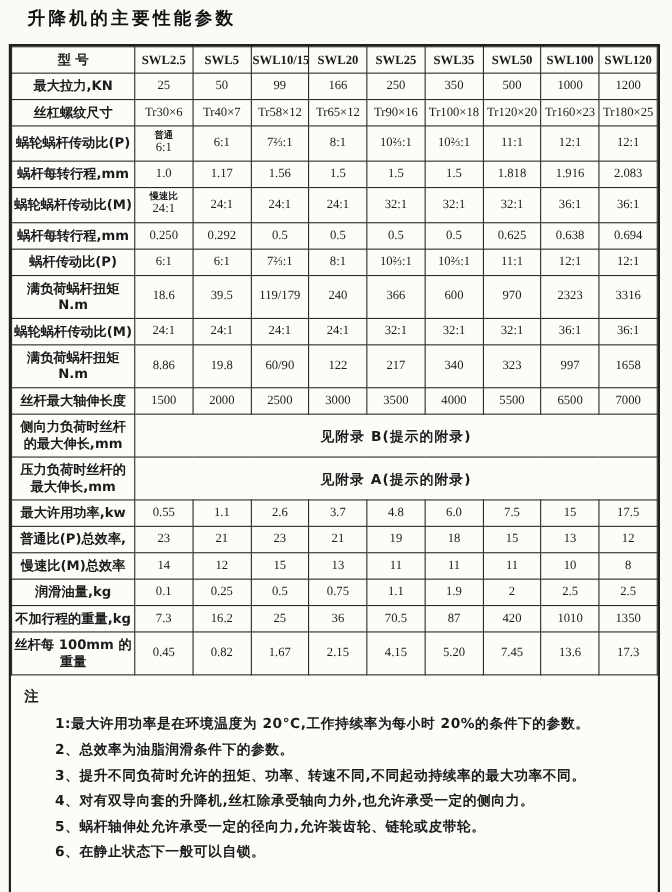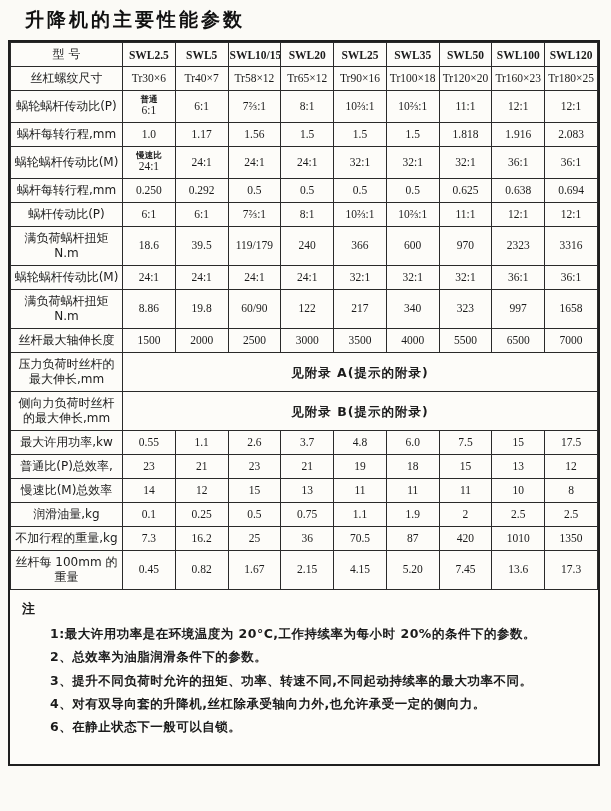--- a/index.html
+++ b/index.html
@@ -5,41 +5,41 @@
   html,body{margin:0;padding:0;}
   body{
     width:611px;height:811px;position:relative;
     background:#fbfaf6;
     font-family:"DejaVu Sans",sans-serif;
     color:#1b1b1b;
     -webkit-font-smoothing:antialiased;
   }
   .doc-title{
     position:absolute;left:25px;top:7px;
-    font-size:19px;font-weight:bold;letter-spacing:3px;
+    font-size:16px;font-weight:bold;letter-spacing:3px;
     color:#111;
   }
   .frame{
     position:absolute;left:8px;top:40px;width:592px;
     border:2px solid #1f1f1f;
     background:#fdfcf9;
     box-sizing:border-box;
   }
   table.spec{
     width:100%;border-collapse:collapse;table-layout:fixed;
   }
   table.spec col.c-label{width:112px;}
   table.spec th,table.spec td{
     border:1px solid #2a2a2a;
     text-align:center;vertical-align:middle;
     padding:4px 1px;
     overflow:hidden;
   }
   table.spec th.row-label{
-    font-size:12px;font-weight:normal;
+    font-size:12px;font-weight:bold;
     white-space:pre-line;line-height:1.25;
     padding:4px 2px;
   }
   table.spec th.model-h{
     font-size:11.5px;font-weight:bold;
     font-family:"Liberation Serif","DejaVu Serif",serif;
     margin-left:14px;
   }
   table.spec td{
     font-size:11.5px;
@@ -97,20 +97,32 @@
           <th class="model-h">SWL20</th>
           <th class="model-h">SWL25</th>
           <th class="model-h">SWL35</th>
           <th class="model-h">SWL50</th>
           <th class="model-h">SWL100</th>
           <th class="model-h">SWL120</th>
         </tr>
     </thead>
     <tbody>
         <tr>
+          <th class="row-label">最大拉力,KN</th>
+          <td>25</td>
+          <td>50</td>
+          <td>99</td>
+          <td>166</td>
+          <td>250</td>
+          <td>350</td>
+          <td>500</td>
+          <td>1000</td>
+          <td>1200</td>
+        </tr>
+        <tr>
           <th class="row-label">丝杠螺纹尺寸</th>
           <td>Tr30×6</td>
           <td>Tr40×7</td>
           <td>Tr58×12</td>
           <td>Tr65×12</td>
           <td>Tr90×16</td>
           <td>Tr100×18</td>
           <td>Tr120×20</td>
           <td>Tr160×23</td>
           <td>Tr180×25</td>
@@ -217,28 +229,28 @@
           <td>2000</td>
           <td>2500</td>
           <td>3000</td>
           <td>3500</td>
           <td>4000</td>
           <td>5500</td>
           <td>6500</td>
           <td>7000</td>
         </tr>
         <tr>
+          <th class="row-label">侧向力负荷时丝杆
+的最大伸长,mm</th>
+          <td colspan="9" class="span-cell">见附录 B(提示的附录)</td>
+        </tr>
+        <tr>
           <th class="row-label">压力负荷时丝杆的
 最大伸长,mm</th>
           <td colspan="9" class="span-cell">见附录 A(提示的附录)</td>
-        </tr>
-        <tr>
-          <th class="row-label">侧向力负荷时丝杆
-的最大伸长,mm</th>
-          <td colspan="9" class="span-cell">见附录 B(提示的附录)</td>
         </tr>
         <tr>
           <th class="row-label">最大许用功率,kw</th>
           <td>0.55</td>
           <td>1.1</td>
           <td>2.6</td>
           <td>3.7</td>
           <td>4.8</td>
           <td>6.0</td>
           <td>7.5</td>
@@ -308,16 +320,17 @@
       </tbody>
   </table>
 
   <div class="notes">
     <div class="notes-heading">注</div>
     <ul>
         <li>1:最大许用功率是在环境温度为 20°C,工作持续率为每小时 20%的条件下的参数。</li>
         <li>2、总效率为油脂润滑条件下的参数。</li>
         <li>3、提升不同负荷时允许的扭矩、功率、转速不同,不同起动持续率的最大功率不同。</li>
         <li>4、对有双导向套的升降机,丝杠除承受轴向力外,也允许承受一定的侧向力。</li>
+        <li>5、蜗杆轴伸处允许承受一定的径向力,允许装齿轮、链轮或皮带轮。</li>
         <li>6、在静止状态下一般可以自锁。</li>
       </ul>
   </div>
 </div>
 
 </body></html>

